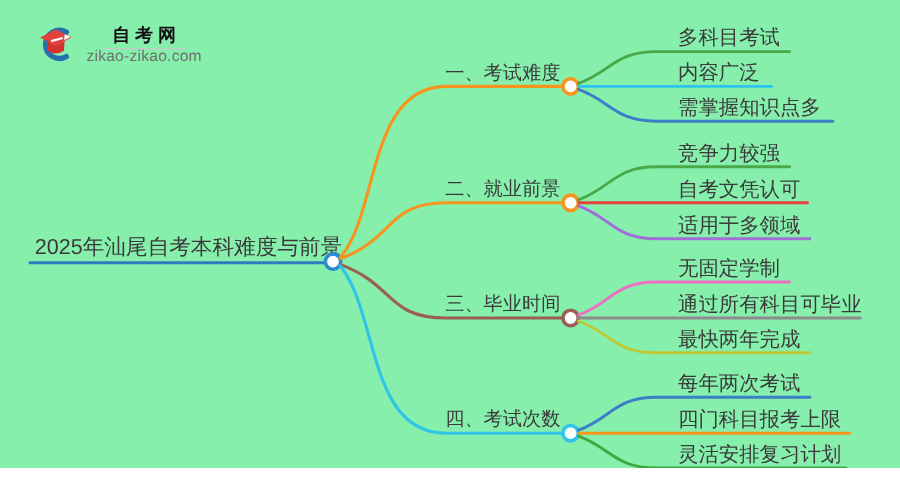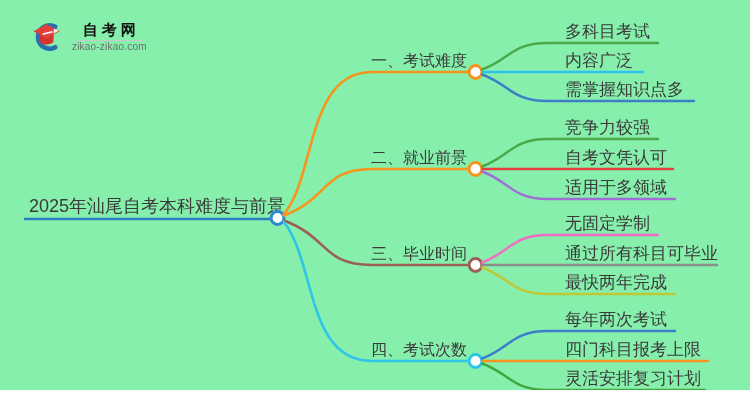--- a/index.html
+++ b/index.html
@@ -5,21 +5,21 @@
   html,body{margin:0;padding:0;background:#fff;}
   .stage{position:relative;width:750px;height:390px;background:#86efac;overflow:hidden;
          font-family:"Liberation Sans","DejaVu Sans",sans-serif;}
   
   .logo{position:absolute;left:30px;top:21px;display:flex;align-items:center;gap:7px;}
   .logo-icon{width:35px;height:32px;display:block;}
   .logo-text{display:flex;flex-direction:column;align-items:center;}
   .logo-name{font-size:15px;font-weight:bold;color:#111;letter-spacing:4px;line-height:16px;
              padding-left:4px;}
   .logo-divider{width:68px;height:0;border-top:1px solid #c9c9c9;margin:2px 0 1px 0;}
-  .logo-url{font-size:10px;color:#6f6f6f;letter-spacing:.2px;line-height:10px;}
+  .logo-url{font-size:13px;color:#6f6f6f;letter-spacing:.2px;line-height:10px;}
   
   .map{position:absolute;left:0;top:0;}
   .map path{fill:none;stroke-linecap:round;}
   .edge{stroke-width:2.6;}
   .leaf-edge{stroke-width:2.4;}
   .node-circle{fill:#ffffff;stroke-width:3;}
   .root-label{font-size:18px;fill:#3a3a3a;}
   .branch-label{font-size:16px;fill:#3a3a3a;}
   .leaf-label{font-size:17px;fill:#3a3a3a;}
 </style>

